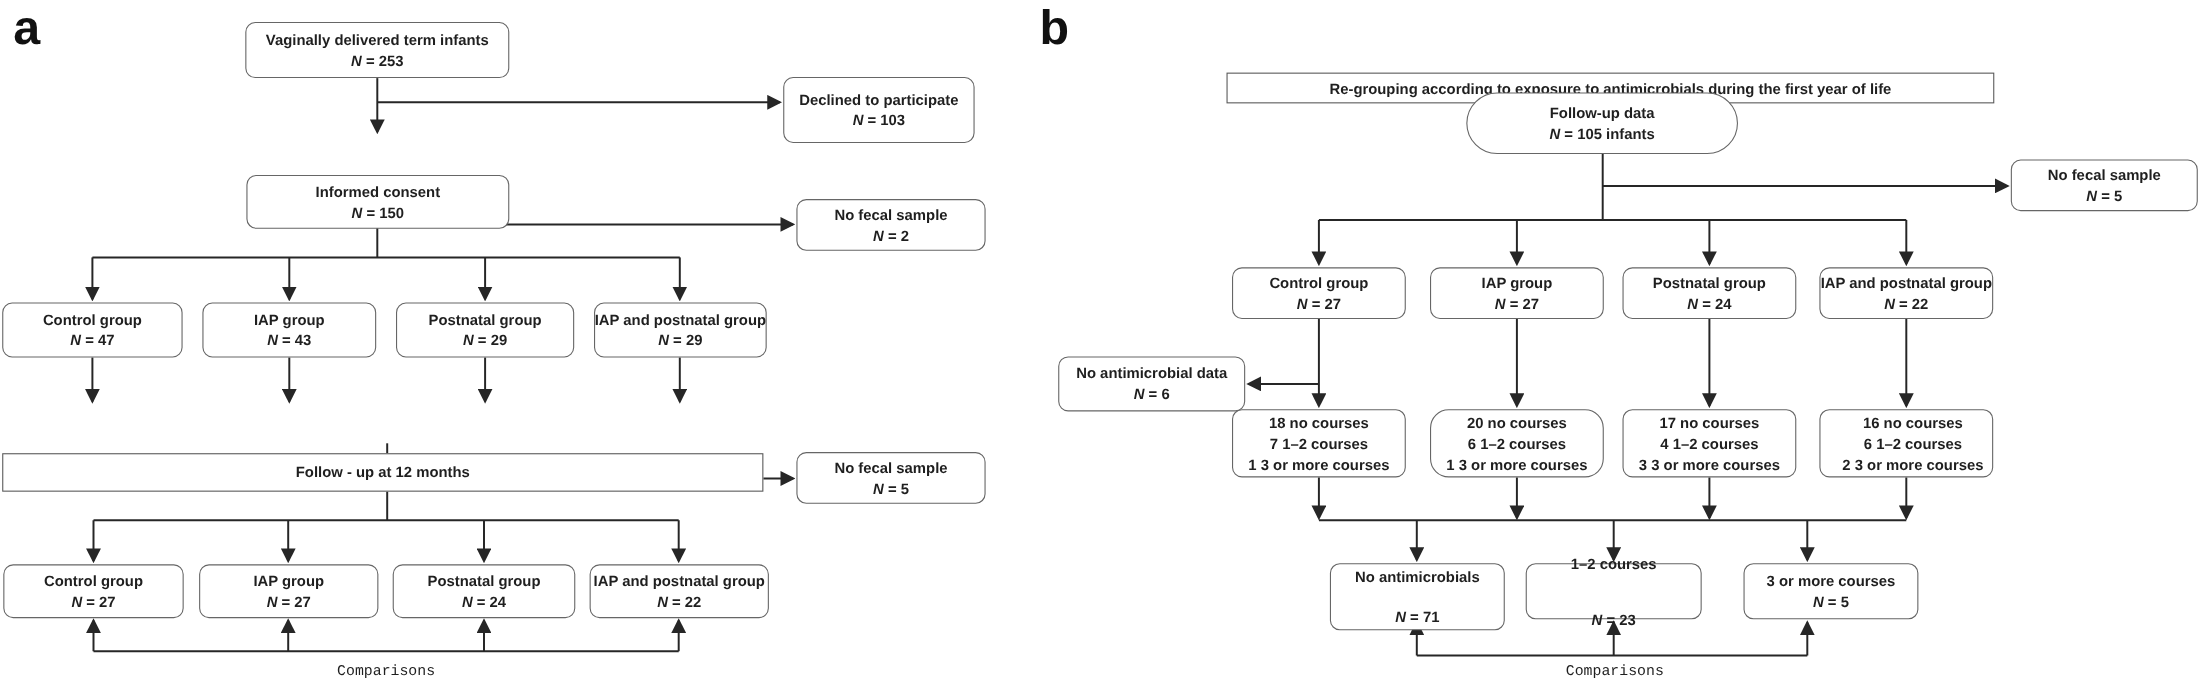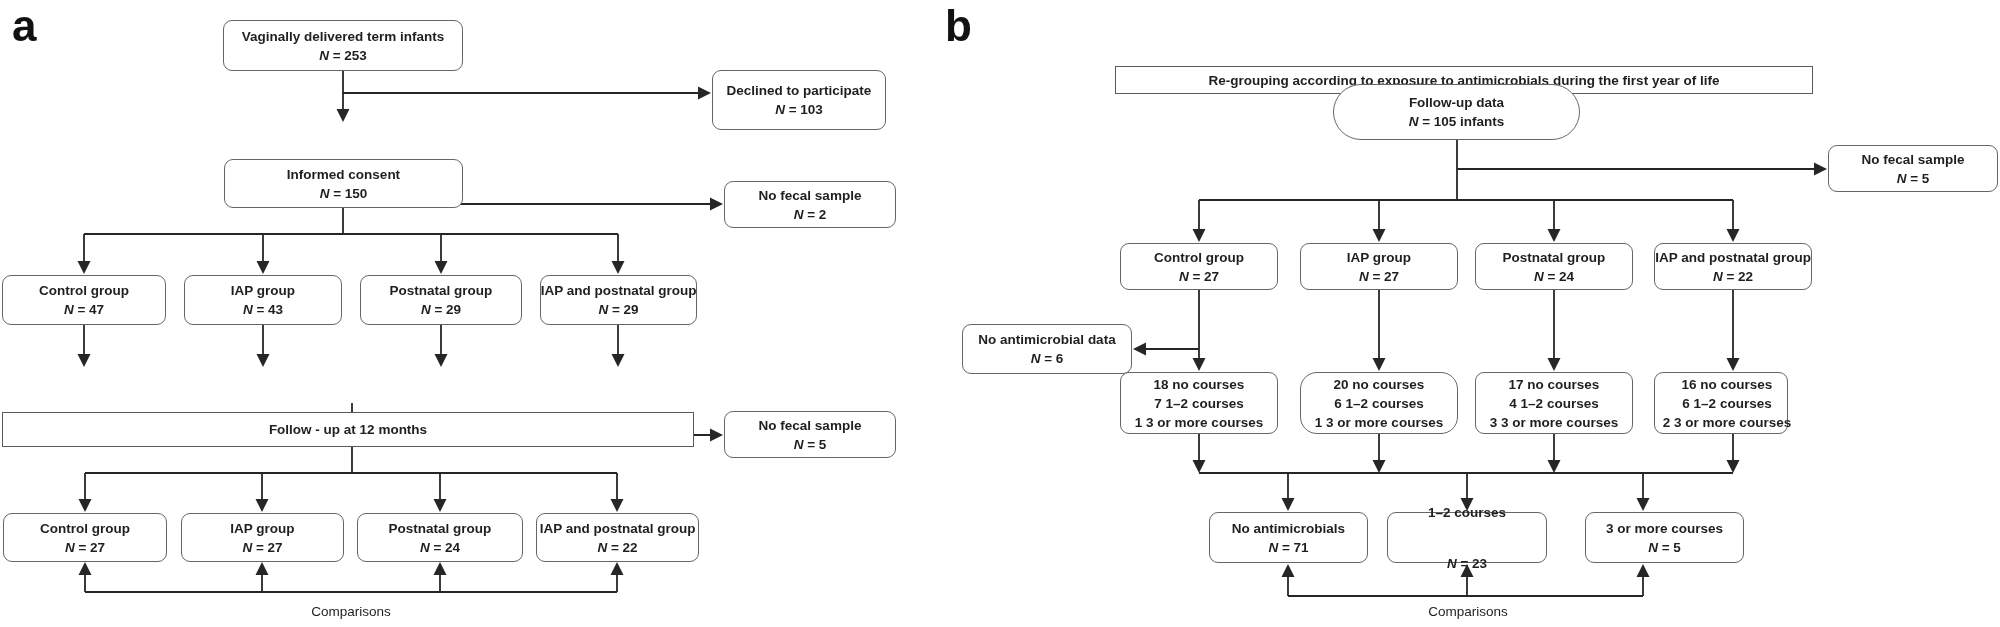--- a/index.html
+++ b/index.html
@@ -12,21 +12,21 @@
   .box{
     position:absolute;background:#ffffff;border:1.3px solid #666666;border-radius:9px;
     display:flex;flex-direction:column;justify-content:center;align-items:center;
     text-align:center;z-index:2;box-sizing:border-box;padding:2px 4px;font-weight:bold;
   }
   .sq{border-radius:0;border-color:#5a5a5a;margin-top:44px;}
   .pill{border-radius:28px;}
   .bl{line-height:19px;white-space:nowrap;}
   .nline::first-letter{font-style:italic;}
   .plabel{position:absolute;z-index:2;font-weight:bold;font-size:44px;line-height:1;color:#111;}
-  .caption{position:absolute;z-index:2;text-align:center;line-height:18px;}
+  .caption{position:absolute;z-index:2;text-align:center;line-height:18px;font-family:Liberation Mono, monospace;}
 </style>
 </head>
 <body>
 
 <div id="canvas">
 
   <svg id="wires" width="2000" height="627" viewBox="0 0 2000 627">
     <defs>
       <marker id="arr" viewBox="0 0 10 10" refX="8.5" refY="5" markerWidth="7.5" markerHeight="7.5" orient="auto">
         <path d="M0,0 L10,5 L0,10 z" fill="#262626"></path>
@@ -200,27 +200,27 @@
   <div class="box" style="left:1300px;top:372px;width:158px;height:62px;border-radius:17px;">
     <div class="bl">20 no courses</div>
     <div class="bl">6 1–2 courses</div>
     <div class="bl">1 3 or more courses</div>
   </div>
   <div class="box" style="left:1475px;top:372px;width:158px;height:62px;">
     <div class="bl">17 no courses</div>
     <div class="bl">4 1–2 courses</div>
     <div class="bl">3 3 or more courses</div>
   </div>
-  <div class="box" style="left:1654px;top:372px;width:134px;height:62px;padding-left:16px;">
+  <div class="box" style="left:1654px;top:372px;width:158px;height:62px;padding-left:16px;">
     <div class="bl">16 no courses</div>
     <div class="bl">6 1–2 courses</div>
     <div class="bl">2 3 or more courses</div>
   </div>
 
-  <div class="box" style="left:1209px;top:512px;width:159px;height:51px;">
+  <div class="box" style="left:1209px;top:512px;width:159px;height:61px;justify-content:space-between;">
     <div class="bl">No antimicrobials</div>
     <div class="bl nline">N = 71</div>
   </div>
   <div class="box" style="left:1387px;top:512px;width:160px;height:51px;gap:32px;">
     <div class="bl">1–2 courses</div>
     <div class="bl nline">N = 23</div>
   </div>
   <div class="box" style="left:1563px;top:512px;width:159px;height:51px;margin-left:22px;">
     <div class="bl">3 or more courses</div>
     <div class="bl nline">N = 5</div>

